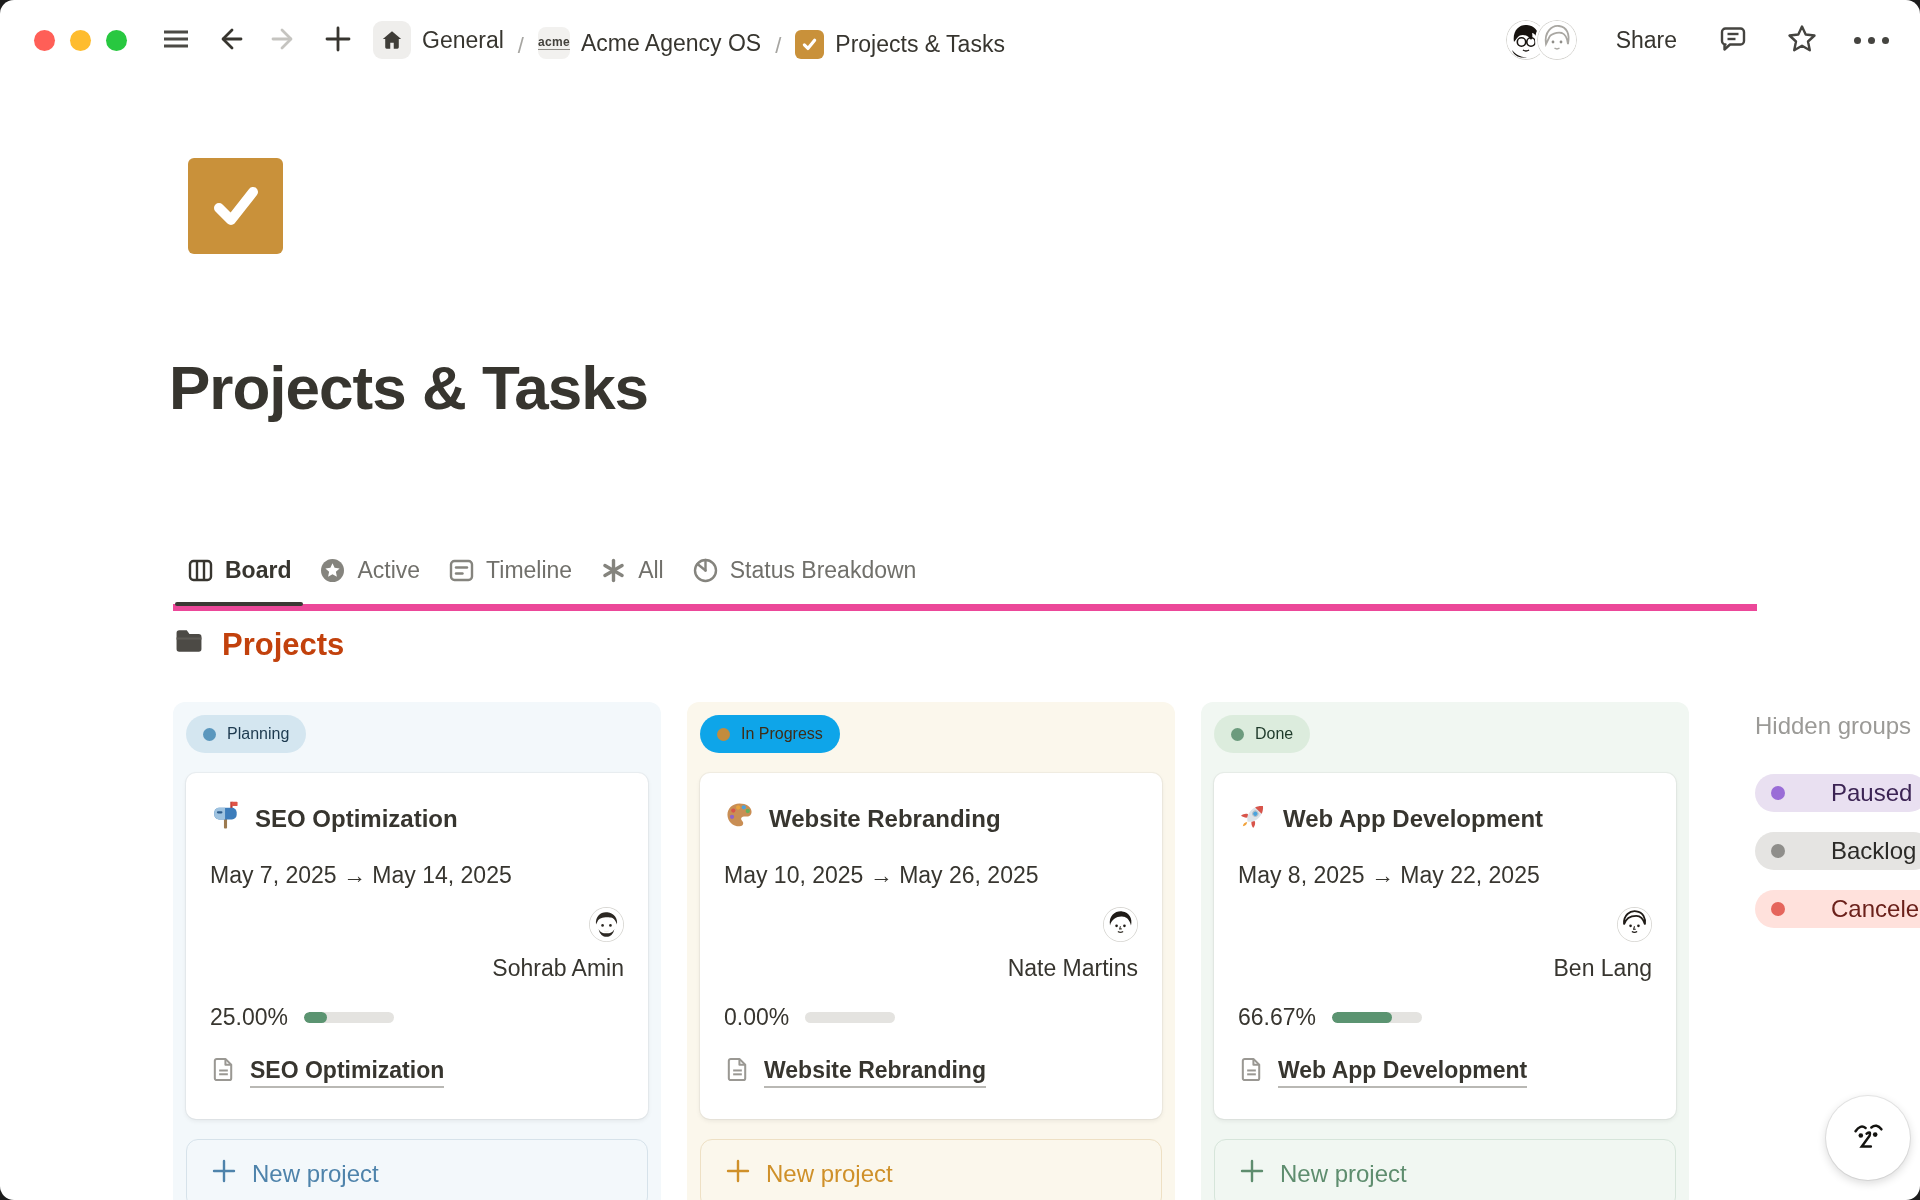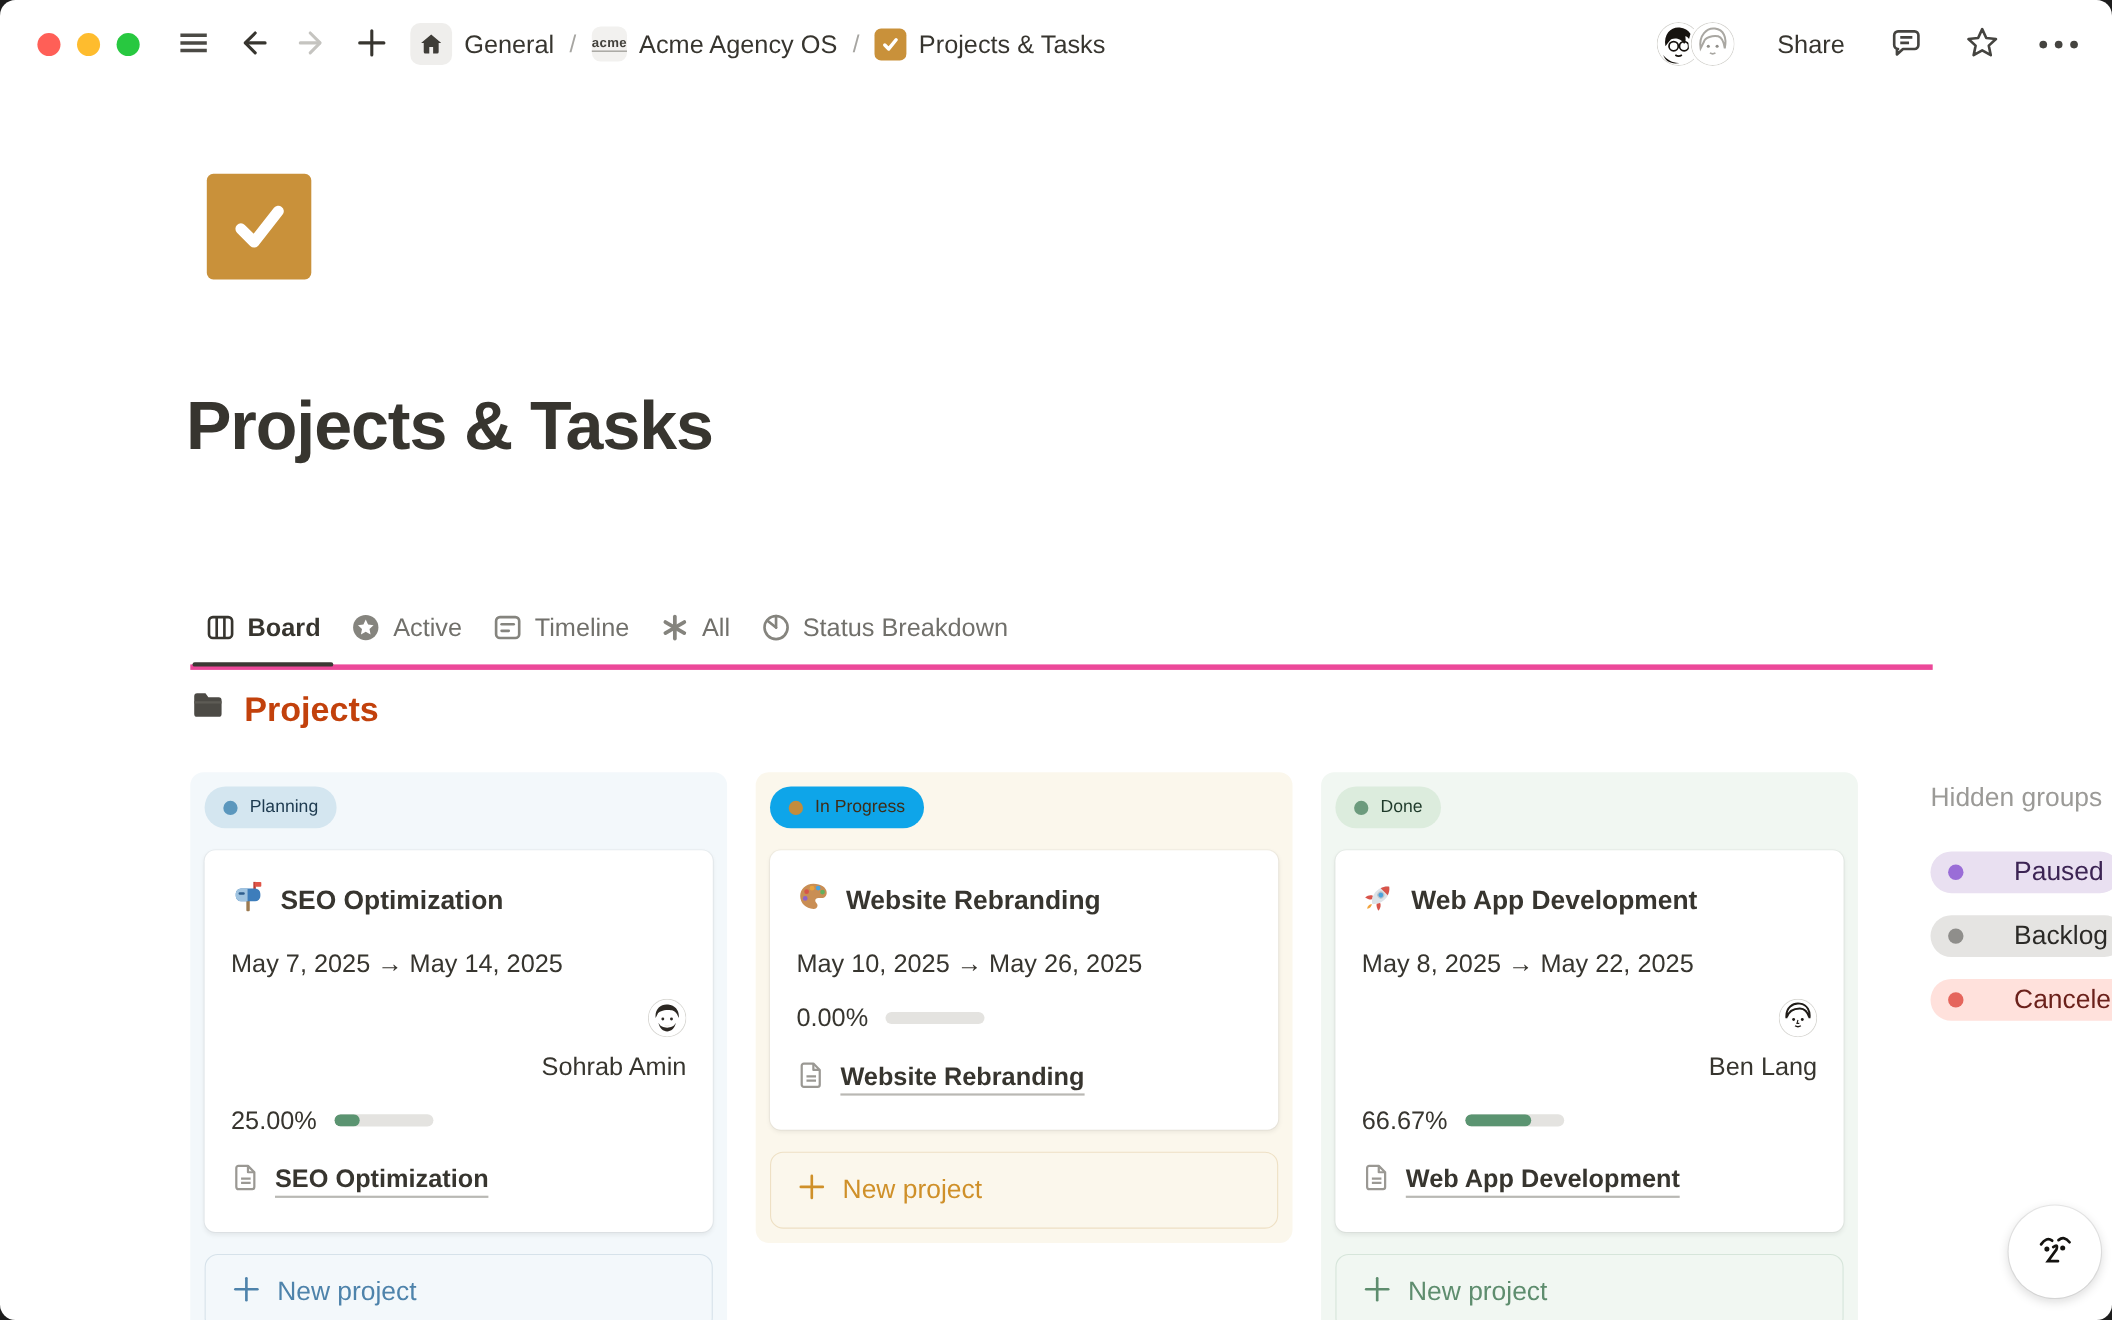--- a/index.html
+++ b/index.html
@@ -6,40 +6,40 @@
   body{width:1920px;height:1200px;background:#1d1d1d;font-family:"Liberation Sans",sans-serif;position:relative;}
   .window{position:absolute;inset:0;background:#ffffff;border-radius:14px;overflow:hidden;color:#37352f;}
 
   
   .topbar{position:absolute;top:0;left:0;right:0;height:80px;display:flex;align-items:center;padding:0 30px 0 34px;box-sizing:border-box;}
   .lights{display:flex;gap:15px;margin-right:30px;}
   .light{width:21px;height:21px;border-radius:50%;}
   .light.red{background:#ff5f57;}.light.yellow{background:#febc2e;}.light.green{background:#28c840;}
   .navbtns{display:flex;align-items:center;gap:16px;margin-right:16px;}
   .iconbtn{width:38px;height:38px;display:grid;place-items:center;border-radius:8px;background:transparent;border:none;padding:0;}
-  .crumbs{display:flex;align-items:center;gap:11px;font-size:23px;color:#37352f;}
+  .crumbs{display:flex;align-items:flex-end;gap:11px;font-size:23px;color:#37352f;}
   .crumb{display:flex;align-items:center;gap:11px;}
   .crumb-sep{color:#a6a5a1;font-size:22px;padding:0 3px;}
   .homebadge{width:38px;height:38px;background:#efeeec;border-radius:9px;display:grid;place-items:center;}
   .acmebadge{width:32px;height:32px;background:#f2f1ef;border-radius:8px;display:grid;place-items:center;font-size:12px;font-weight:700;color:#43413c;letter-spacing:.3px;}
   .acmebadge span{border-bottom:1px solid #8f8d88;padding-bottom:1px;line-height:1;}
   .checkbadge{width:29px;height:29px;background:#c9913a;border-radius:6px;display:grid;place-items:center;}
   .topright{margin-left:auto;display:flex;align-items:center;gap:31px;}
   .avatars{display:flex;align-items:center;}
   .tavatar{width:40px;height:40px;border-radius:50%;background:#fff;border:2px solid #fff;box-shadow:0 0 0 1px #d7d6d2 inset;overflow:hidden;}
   .tavatar+.tavatar{margin-left:-13px;}
   .share{font-size:23px;color:#37352f;background:none;border:none;padding:4px 6px;}
   .dots3{display:flex;gap:7px;}
   .dots3 i{width:7px;height:7px;border-radius:50%;background:#454440;}
 
   
   .pageicon{position:absolute;left:188px;top:158px;width:95px;height:96px;border-radius:6px;background:#c9913a;display:grid;place-items:center;border:none;padding:0;}
   .h1{position:absolute;left:169px;top:352px;font-size:62px;line-height:1.15;font-weight:700;letter-spacing:-1px;color:#37352f;margin:0;}
 
-  .tabs{position:absolute;left:173px;top:540px;width:1584px;height:64px;display:flex;align-items:flex-end;border-bottom:5px solid #ec4899;box-sizing:content-box;}
+  .tabs{position:absolute;left:173px;top:540px;width:1584px;height:64px;display:flex;align-items:flex-end;border-bottom:7px solid #ec4899;box-sizing:content-box;}
   .tab{position:relative;display:flex;align-items:center;gap:11px;padding:0 14px 20px 14px;font-size:23px;color:#71706b;background:none;border:none;}
   .tab .ticon{display:grid;place-items:center;}
   .tab.active{color:#37352f;font-weight:600;}
   .tab.active::after{content:"";position:absolute;left:2px;right:2px;bottom:-2px;height:4px;background:#3b3934;border-radius:2px;}
 
   .section{position:absolute;left:173px;top:625px;display:flex;align-items:center;gap:17px;font-size:31px;font-weight:700;color:#c2410c;}
 
   
   .board{position:absolute;left:173px;top:702px;display:flex;gap:26px;align-items:flex-start;}
   .col{width:488px;border-radius:12px;padding:13px;box-sizing:border-box;}
@@ -333,20 +333,31 @@
                 <path d="M18 4 C9.5 4 4 10 4 17 c0 7.5 6 13.5 14 13.5 c2.7 0 4.3-1.6 4.3-3.6 c0-1.2-.6-2-1.4-2.9 c-.6-.7-1-1.3-1-2.1 c0-1.6 1.3-2.8 3.2-2.8 h3.5 c3.4 0 5.4-2.5 5.4-5.6 C32 8 25.8 4 18 4 Z" fill="#c98e54"></path>
                 <circle cx="10.8" cy="12.3" r="2.5" fill="#d8544a"></circle>
                 <circle cx="16.5" cy="8.7" r="2.5" fill="#e8a33d"></circle>
                 <circle cx="23" cy="8.5" r="2.5" fill="#4aa3dd"></circle>
                 <circle cx="27.6" cy="12.8" r="2.5" fill="#62b05e"></circle>
                 <circle cx="9.3" cy="19.5" r="2.5" fill="#8e62c9"></circle>
               </svg></span>
           <span>Website Rebranding</span>
         </div>
         <div class="card-date">May 10, 2025 → May 26, 2025</div>
+        <div class="card-person">
+          <span class="avatar"><svg width="35" height="35" viewBox="0 0 40 40">
+                <circle cx="20" cy="20" r="19" fill="#fff"></circle>
+                <path d="M8 21 C6 9 15 4 22 5 C30 6 34 13 32 21 C30 13 26 11 23 11 C17 10 10 13 8 21 Z" fill="#1f1b17"></path>
+                <circle cx="15.5" cy="21.5" r="1.5" fill="#1f1b17"></circle>
+                <circle cx="24.5" cy="21.5" r="1.5" fill="#1f1b17"></circle>
+                <path d="M17 28 q3 2 6 0" stroke="#3a362f" stroke-width="1.5" fill="none"></path>
+                <path d="M20 22 l-1 3 h2.4" stroke="#3a362f" stroke-width="1.2" fill="none"></path>
+              </svg></span>
+          <span>Nate Martins</span>
+        </div>
         <div class="card-progress">
           <span>0.00%</span>
           <span class="bar">
               <span class="fill" style="width: 0%; display: block;"></span>
             </span>
         </div>
         <div class="card-link">
           <span><svg width="27" height="27" viewBox="0 0 28 28" fill="none" stroke="#9a9893" stroke-width="2.1" stroke-linejoin="round">
                 <path d="M7 3 h9 l6 6 v14 a2 2 0 0 1-2 2 H7 a2 2 0 0 1-2-2 V5 a2 2 0 0 1 2-2 Z"></path>
                 <path d="M16 3 v6 h6"></path>

